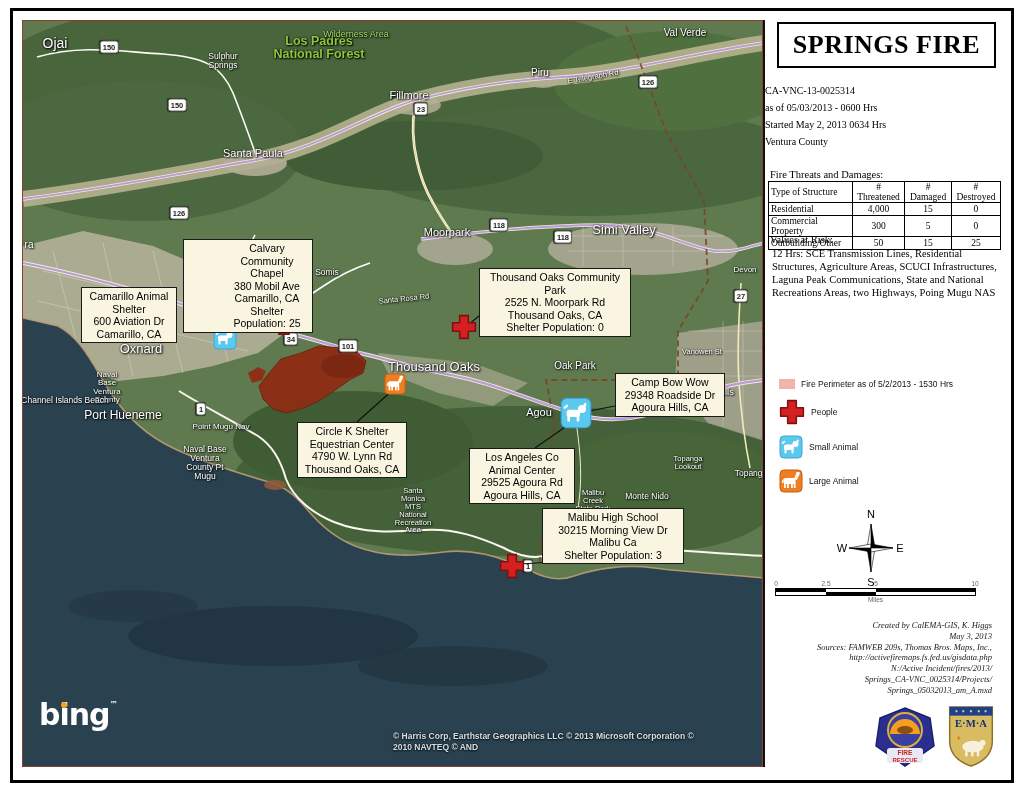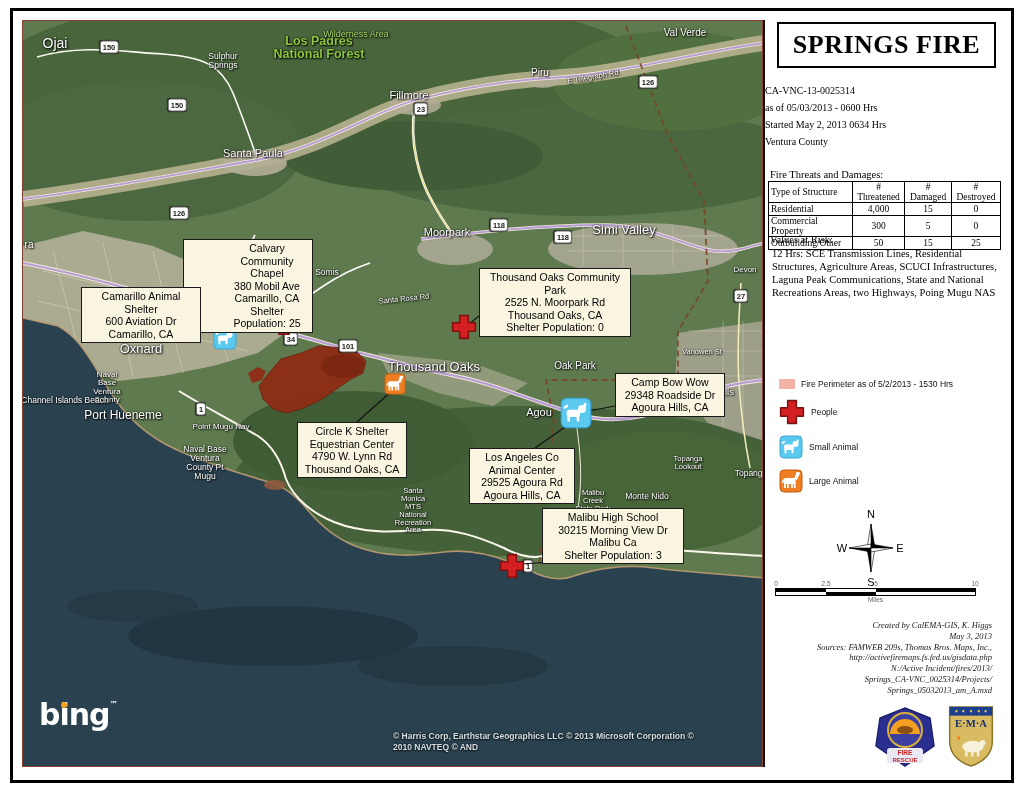--- a/index.html
+++ b/index.html
@@ -245,21 +245,21 @@
             </g>
           </svg></div>
       </div>
     <div id="mapCallouts">
         <div class="callout" style="left: 160px; top: 218px; width: 130px; padding-left: 41px;">
           <div class="">Calvary Community Chapel</div>
           <div class="">380 Mobil Ave</div>
           <div class="">Camarillo, CA</div>
           <div class="">Shelter Population:  25</div>
         </div>
-        <div class="callout" style="left: 58px; top: 266px; width: 120px;">
+        <div class="callout" style="left: 58px; top: 266px; width: 96px;">
           <div class="">Camarillo Animal Shelter</div>
           <div class="">600 Aviation Dr</div>
           <div class="">Camarillo, CA</div>
         </div>
         <div class="callout" style="left: 456px; top: 247px; width: 152px;">
           <div class="">Thousand Oaks Community Park</div>
           <div class="">2525 N. Moorpark Rd</div>
           <div class="">Thousand Oaks, CA</div>
           <div class="">Shelter Population:  0</div>
         </div>

